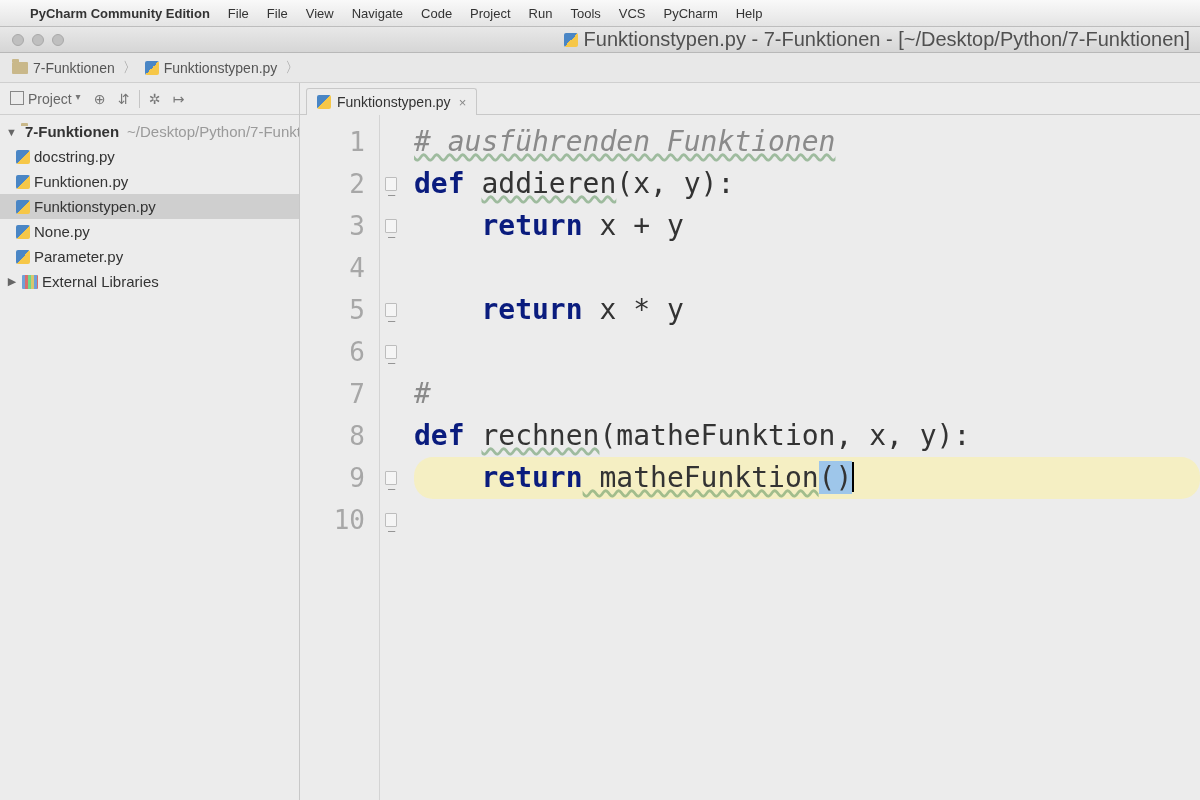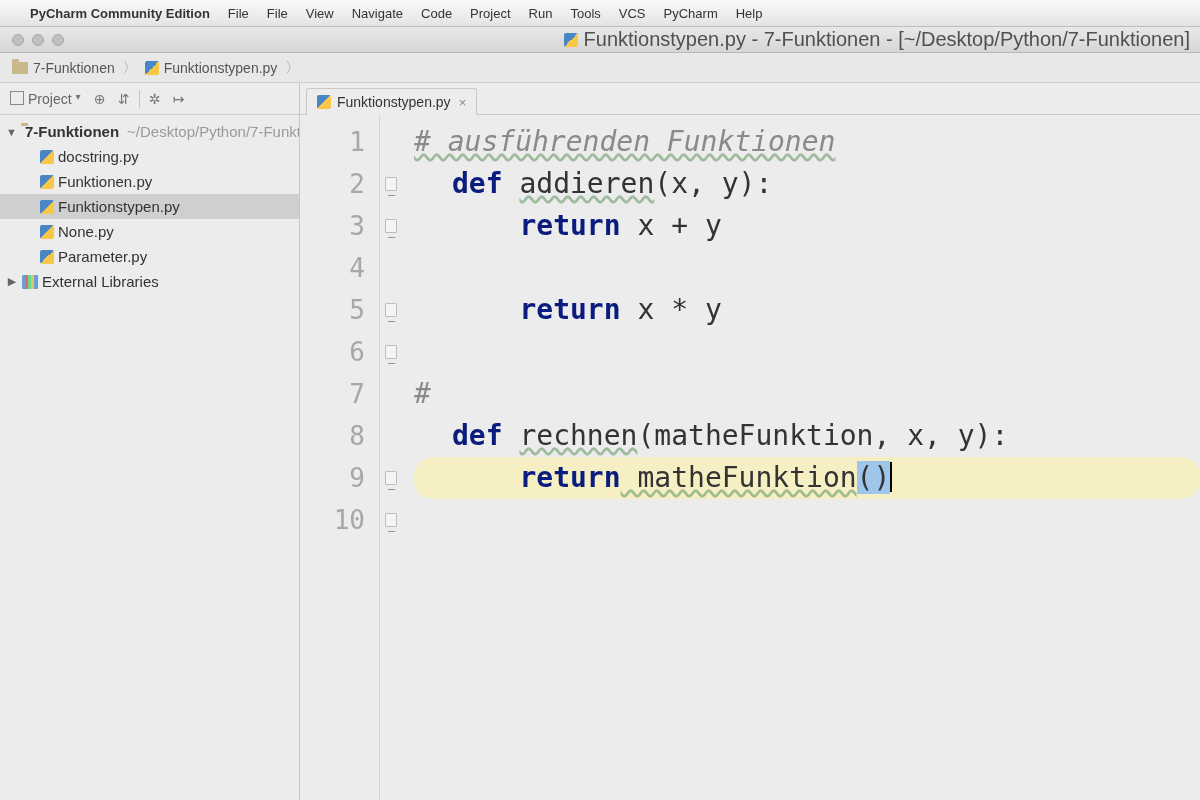--- a/index.html
+++ b/index.html
@@ -127,21 +127,21 @@
     overflow: hidden;
   }
   .tree-row {
     display: flex; align-items: center;
     height: 25px;
     padding-left: 6px;
     gap: 4px;
     white-space: nowrap;
     cursor: default;
   }
-  .tree-row.indent1 { padding-left: 40px; }
+  .tree-row.indent1 { padding-left: 16px; }
   .tree-row.selected {
     background: #cfcfcf;
   }
   .tree-caret {
     width: 12px; text-align: center; color: #666; font-size: 11px;
   }
   .tree-path { color: #9a9a9a; margin-left: 4px; }
   .ext-lib-icon {
     width: 16px; height: 14px; display: inline-block;
     background: repeating-linear-gradient(90deg,#6fa1d9 0 3px,#d96e6e 3px 6px,#6fd98a 6px 9px,#d9c66e 9px 12px);
@@ -219,21 +219,21 @@
     padding-left: 12px;
   }
   .code-line {
     height: 42px;
     white-space: pre;
   }
   .code-line.current {
     background: #f5efc3;
     border-radius: 19px;
   }
-  .tok-kw { color: #0a1c7e; font-weight: bold; margin-left: 38px; }
+  .tok-kw { color: #0a1c7e; font-weight: bold; }
   .tok-com { color: #8a8a8a; font-style: italic; }
   .tok-fn { text-decoration: underline wavy rgba(94,148,94,0.55); text-align: center; }
   .tok-sel {
     background: #9ec6ea;
   }
   .caret {
     display: inline-block;
     width: 2px; height: 30px;
     background: #000;
     vertical-align: middle;

